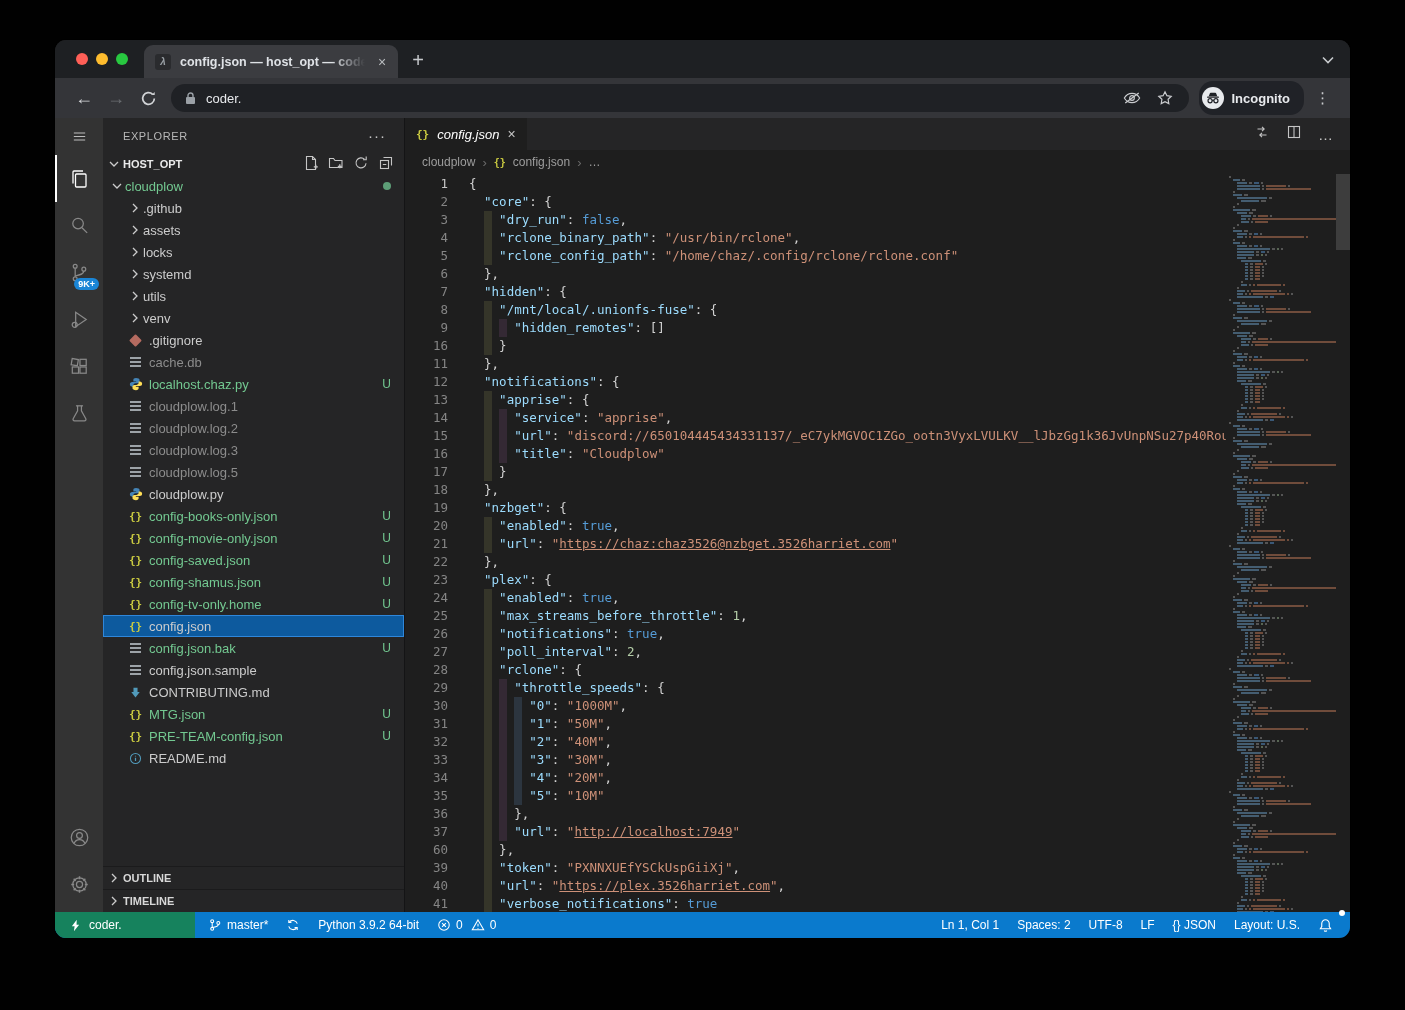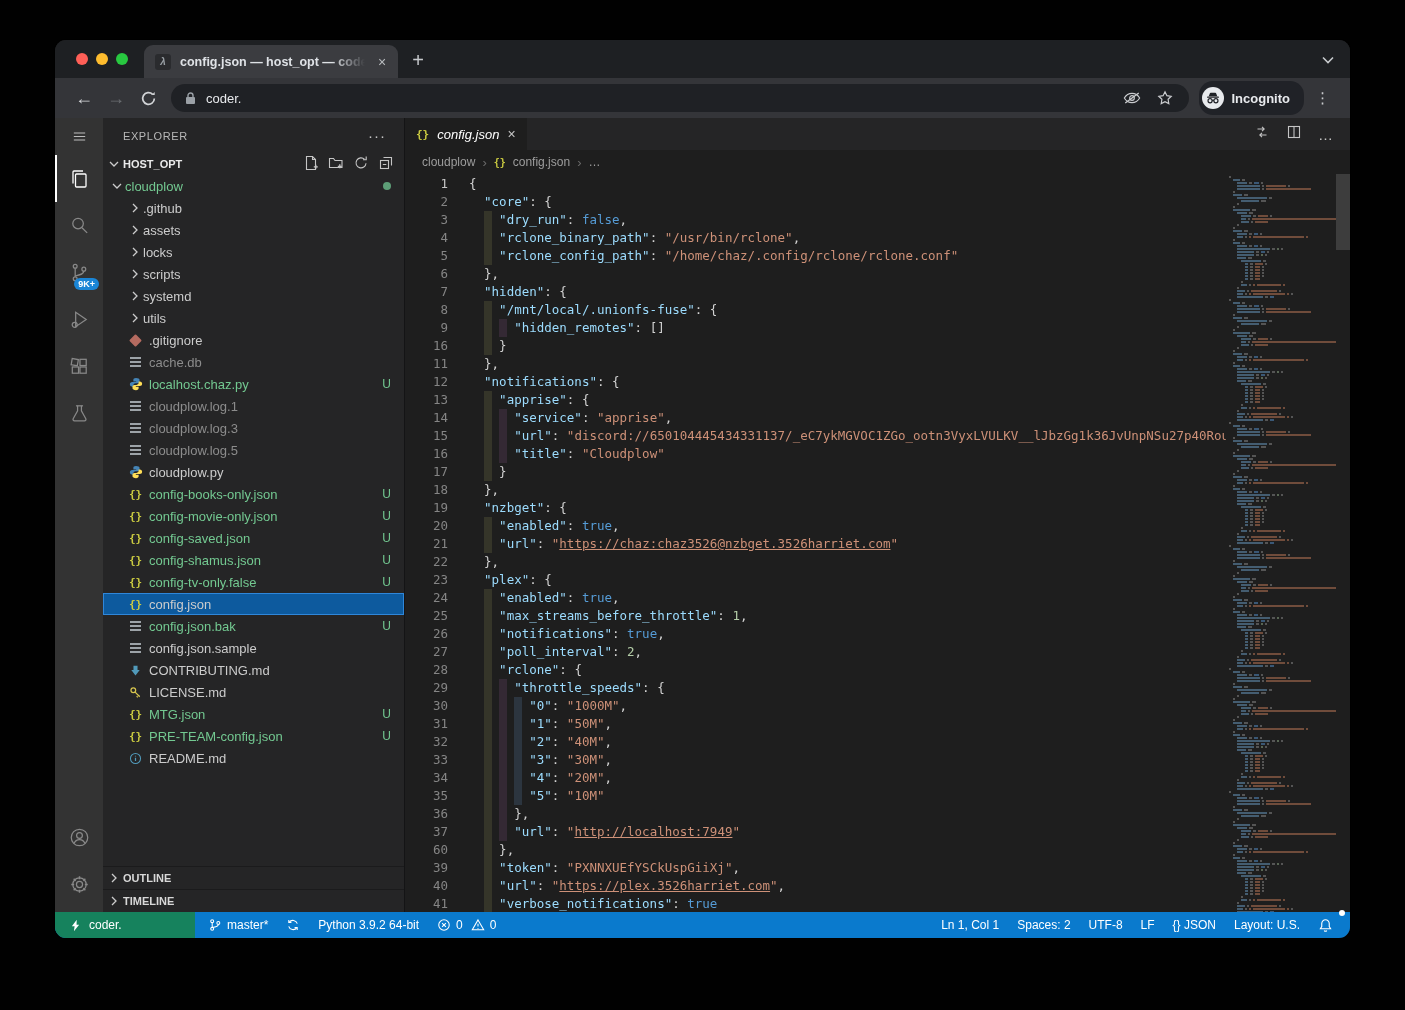--- a/index.html
+++ b/index.html
@@ -298,37 +298,37 @@
                 </svg>
               </span>
               <span class="lbl">locks</span>
             </div>
             <div class="trow" style="padding-left: 24px;">
               <span class="chev">
                 <svg width="16" height="16" viewBox="0 0 16 16">
                   <path d="M6 4l4 4-4 4"></path>
                 </svg>
               </span>
-              <span class="lbl">scripts</span>
+              <span class="lbl">systemd</span>
             </div>
             <div class="trow" style="padding-left: 24px;">
               <span class="chev">
                 <svg width="16" height="16" viewBox="0 0 16 16">
                   <path d="M6 4l4 4-4 4"></path>
                 </svg>
               </span>
-              <span class="lbl">systemd</span>
+              <span class="lbl">utils</span>
             </div>
             <div class="trow" style="padding-left: 24px;">
               <span class="chev">
                 <svg width="16" height="16" viewBox="0 0 16 16">
                   <path d="M6 4l4 4-4 4"></path>
                 </svg>
               </span>
-              <span class="lbl">utils</span>
+              <span class="lbl">venv</span>
             </div>
             <div class="trow" style="padding-left: 24px;">
               <span class="ic">
                 <span class="ic-git"></span>
               </span>
               <span class="lbl">.gitignore</span>
             </div>
             <div class="trow c-gray" style="padding-left: 24px;">
               <span class="ic">
                 <span class="ic-lines"></span>
@@ -348,20 +348,26 @@
             <div class="trow c-gray" style="padding-left: 24px;">
               <span class="ic">
                 <span class="ic-lines"></span>
               </span>
               <span class="lbl">cloudplow.log.1</span>
             </div>
             <div class="trow c-gray" style="padding-left: 24px;">
               <span class="ic">
                 <span class="ic-lines"></span>
               </span>
+              <span class="lbl">cloudplow.log.2</span>
+            </div>
+            <div class="trow c-gray" style="padding-left: 24px;">
+              <span class="ic">
+                <span class="ic-lines"></span>
+              </span>
               <span class="lbl">cloudplow.log.3</span>
             </div>
             <div class="trow c-gray" style="padding-left: 24px;">
               <span class="ic">
                 <span class="ic-lines"></span>
               </span>
               <span class="lbl">cloudplow.log.5</span>
             </div>
             <div class="trow" style="padding-left: 24px;">
               <span class="ic">
@@ -397,21 +403,21 @@
               <span class="ic">
                 <span class="ic-json">{}</span>
               </span>
               <span class="lbl">config-shamus.json</span>
               <span class="badgeU">U</span>
             </div>
             <div class="trow c-green" style="padding-left: 24px;">
               <span class="ic">
                 <span class="ic-json">{}</span>
               </span>
-              <span class="lbl">config-tv-only.false</span>
+              <span class="lbl">config-tv-only.home</span>
               <span class="badgeU">U</span>
             </div>
             <div class="trow selected" style="padding-left: 24px; background: rgb(13, 90, 158); box-shadow: rgb(47, 135, 218) 0px 0px 0px 1px inset;">
               <span class="ic">
                 <span class="ic-json">{}</span>
               </span>
               <span class="lbl">config.json</span>
             </div>
             <div class="trow c-green" style="padding-left: 24px;">
               <span class="ic">
@@ -426,29 +432,20 @@
               </span>
               <span class="lbl">config.json.sample</span>
             </div>
             <div class="trow" style="padding-left: 24px;">
               <span class="ic">
                 <svg width="13" height="13" viewBox="0 0 16 16">
                   <path d="M8 14L2.8 7.5h2.7V2h5v5.5h2.7z" fill="#519aba"></path>
                 </svg>
               </span>
               <span class="lbl">CONTRIBUTING.md</span>
-            </div>
-            <div class="trow" style="padding-left: 24px;">
-              <span class="ic">
-                <svg width="13" height="13" viewBox="0 0 16 16">
-                  <circle cx="5.3" cy="5.3" r="2.9" fill="none" stroke="#d8c64f" stroke-width="1.5"></circle>
-                  <path d="M7.5 7.5L13.2 13.2M11 11l1.8 1.4M9.4 12.6l1.4 1.4" stroke="#d8c64f" stroke-width="1.5" fill="none"></path>
-                </svg>
-              </span>
-              <span class="lbl">LICENSE.md</span>
             </div>
             <div class="trow c-green" style="padding-left: 24px;">
               <span class="ic">
                 <span class="ic-json">{}</span>
               </span>
               <span class="lbl">MTG.json</span>
               <span class="badgeU">U</span>
             </div>
             <div class="trow c-green" style="padding-left: 24px;">
               <span class="ic">

